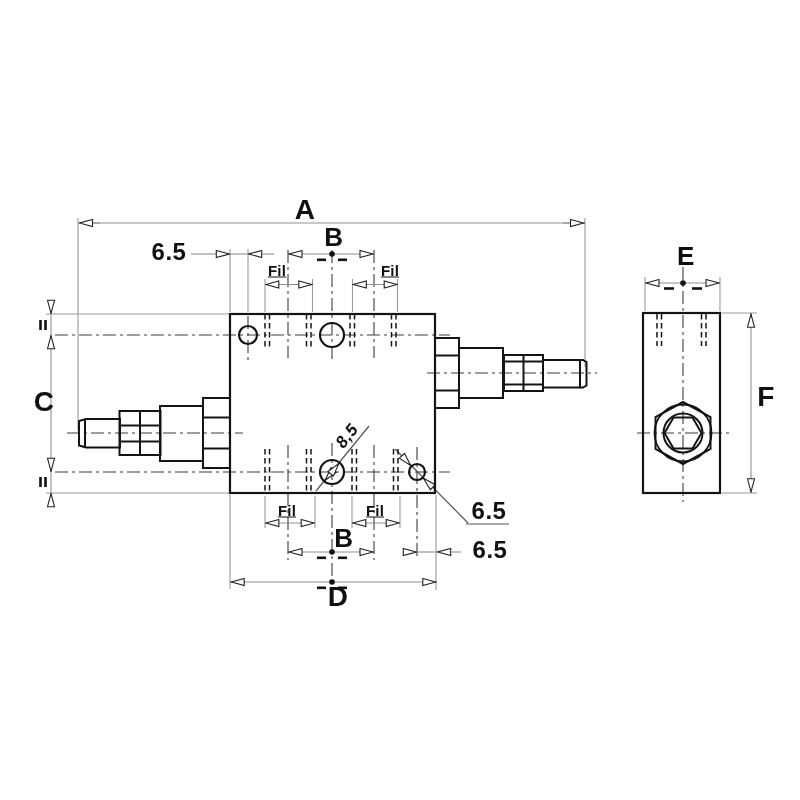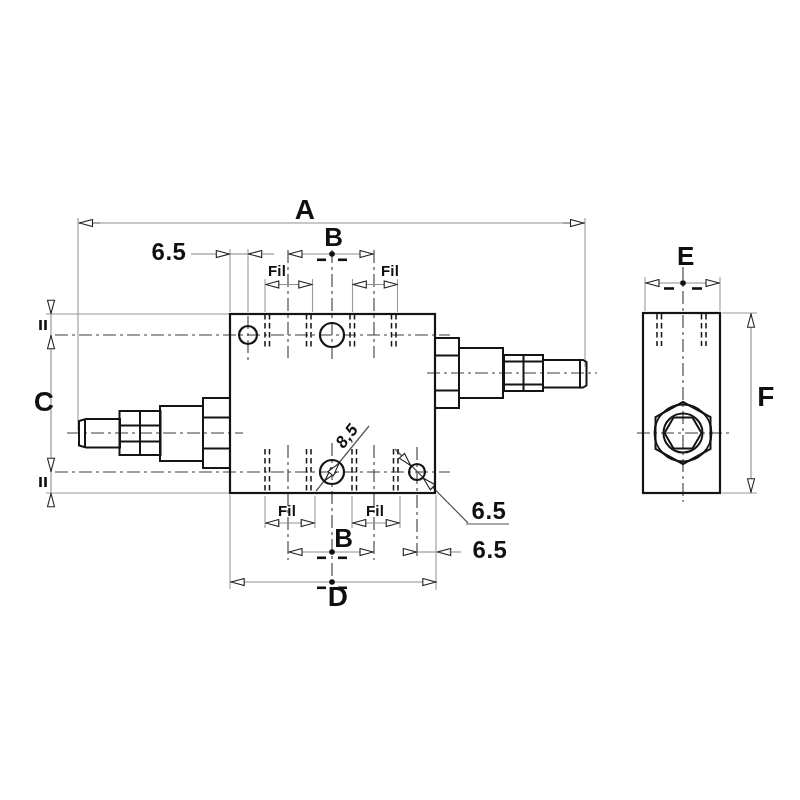--- a/index.html
+++ b/index.html
@@ -9,21 +9,21 @@
   }
   .canvas svg{position:absolute;left:0;top:0;}
   .lbl{
     position:absolute;transform:translate(-50%,-50%);
     color:#101010;font-weight:700;line-height:1;white-space:nowrap;
     letter-spacing:0.5px;
   }
   .lbl-big{font-size:28px;}
   .lbl-med{font-size:26px;}
   .lbl-val{font-size:24px;text-align:center;}
-  .lbl-fil{font-size:15px;letter-spacing:0.2px;}
+  .lbl-fil{font-size:15px;letter-spacing:0.2px;text-decoration:underline;}
   .lbl-dia{
     font-size:17px;font-style:italic;font-weight:600;
     transform:translate(-50%,-50%) rotate(-52deg);
   }
 </style>
 </head>
 <body>
 
 <div class="canvas">
 

